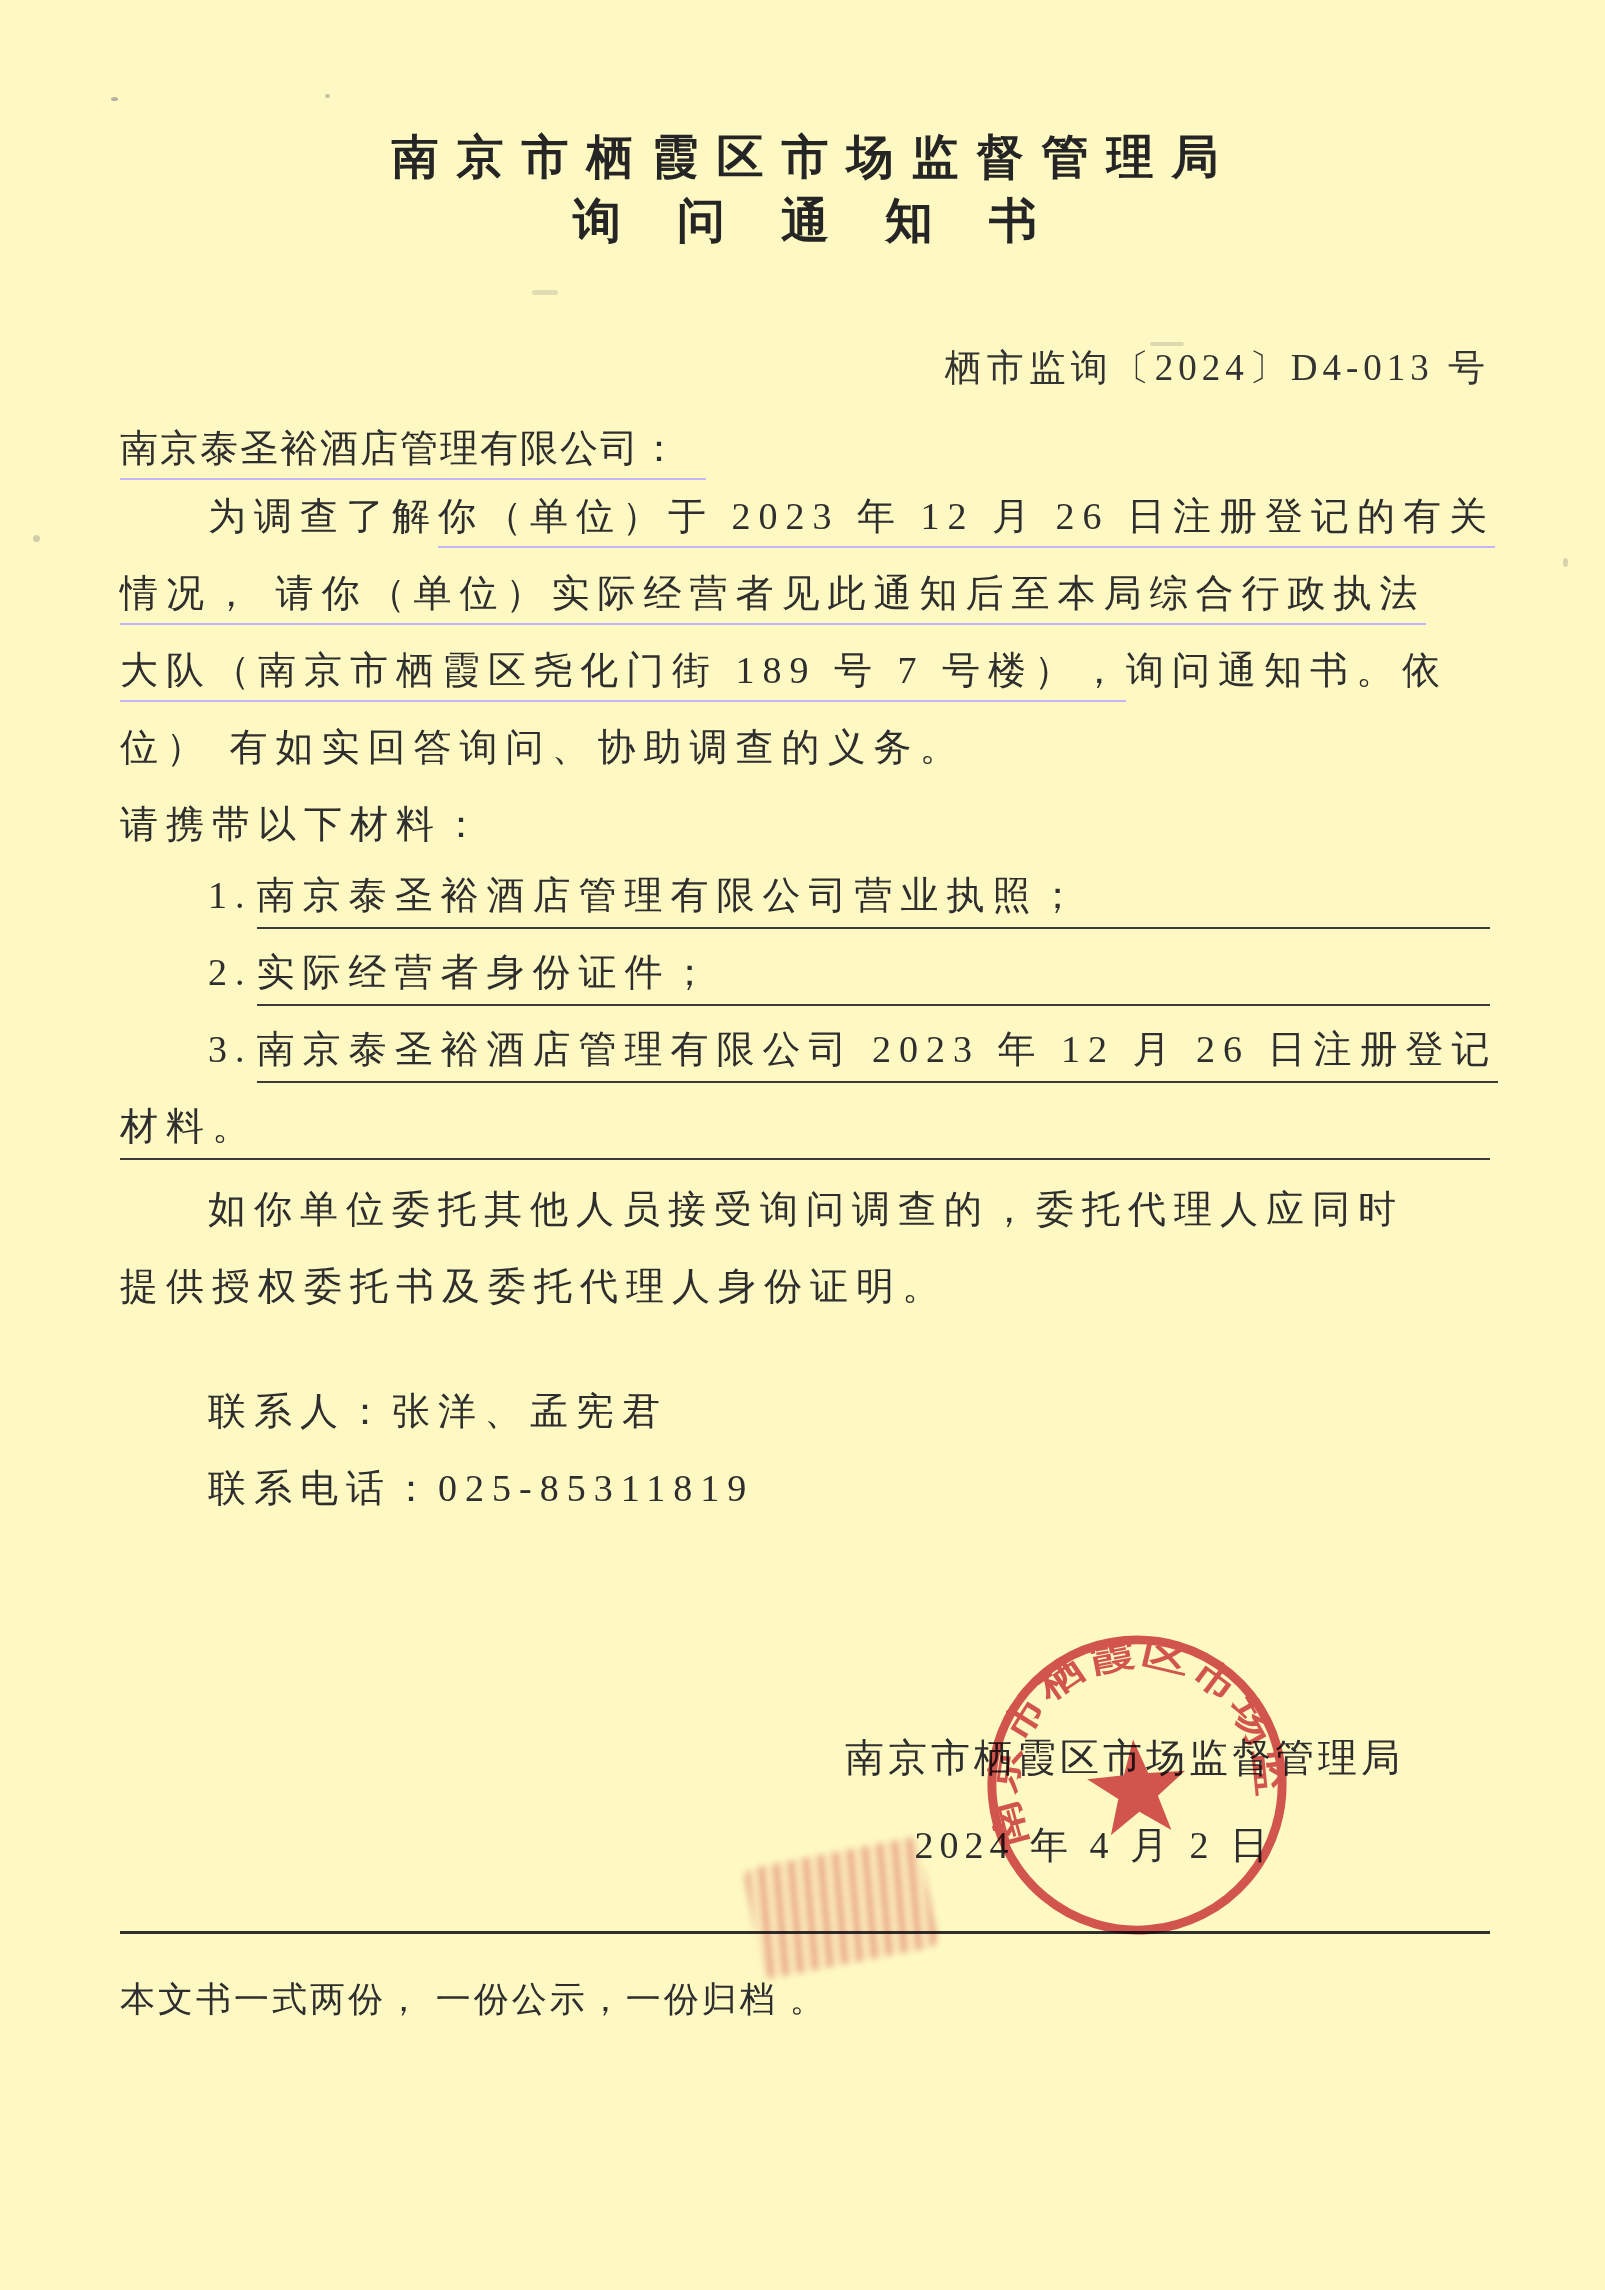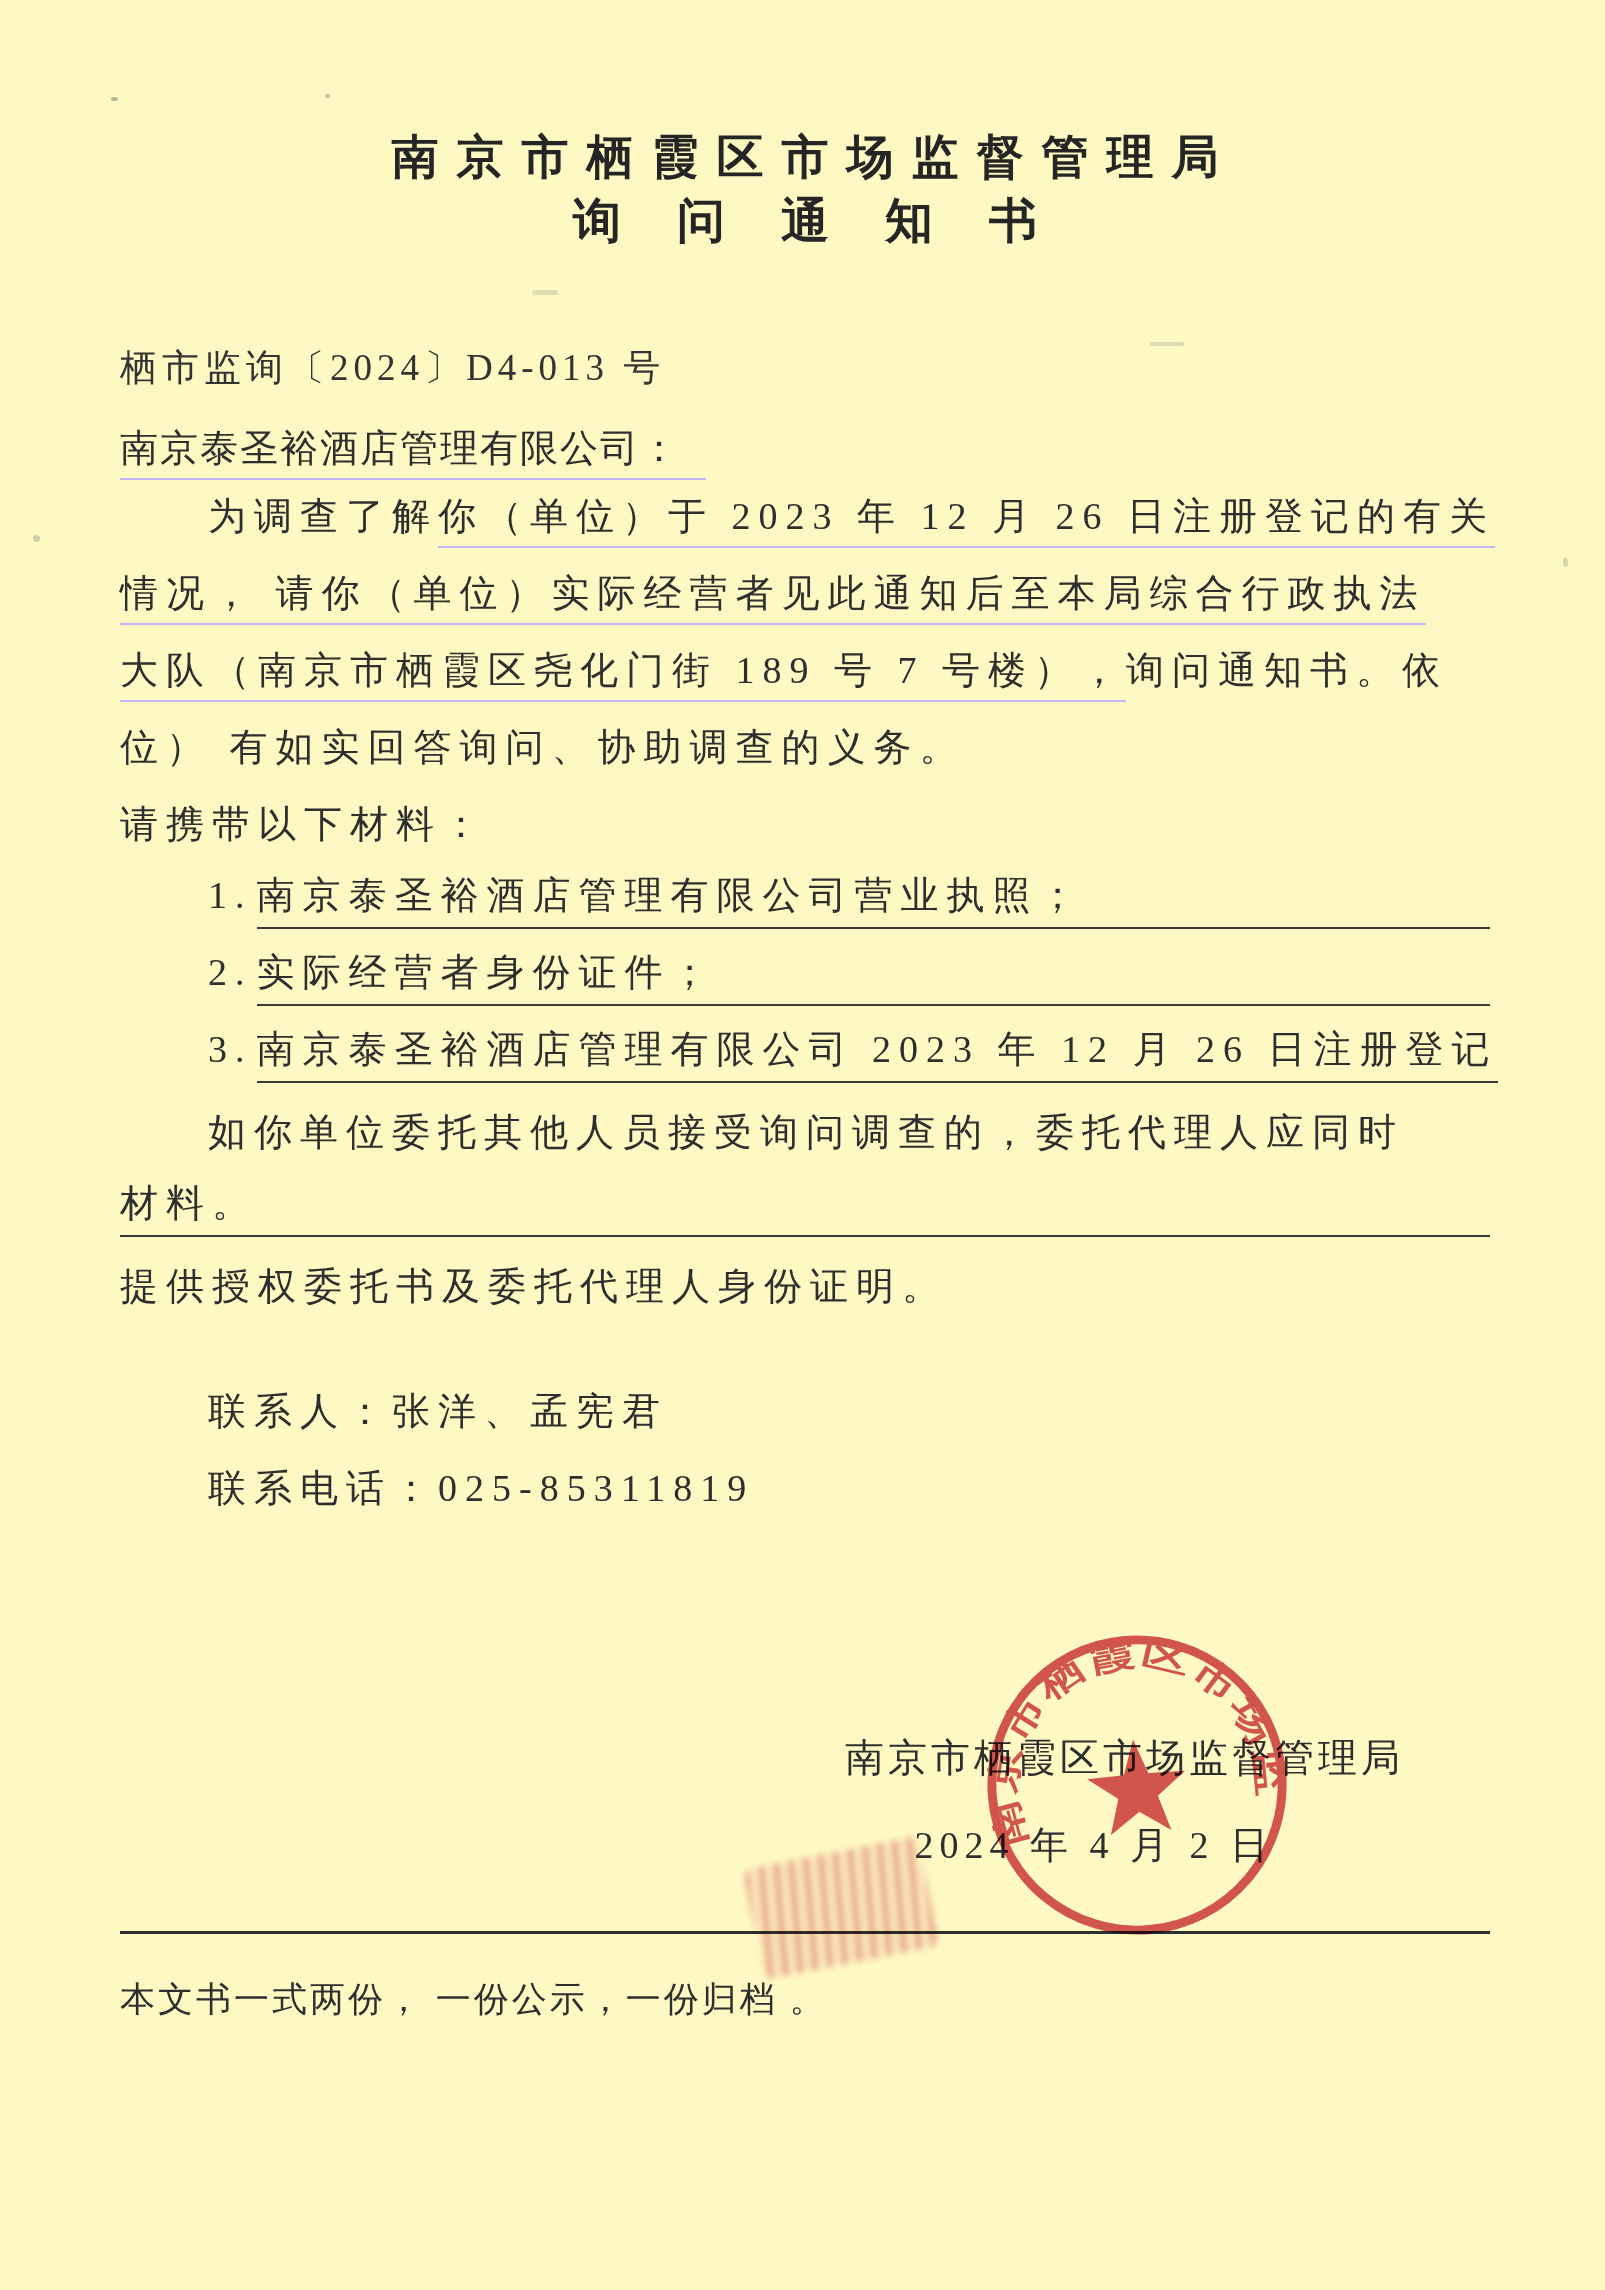--- a/index.html
+++ b/index.html
@@ -27,21 +27,21 @@
     text-align:center;
     font-weight:700;
     font-size:48px;
     line-height:66px;
     letter-spacing:56px;
     margin-left:56px;
     color:#252525;
   }
   .docnum {
     margin-top:86px;
-    text-align:left;
+    text-align:right;
     font-size:37px;
     line-height:56px;
     letter-spacing:5px;
     color:#333;
   }
   .line {
     height:77px;
     line-height:77px;
     font-size:38px;
     letter-spacing:8px;
@@ -161,25 +161,25 @@
     <span class="itxt">南京泰圣裕酒店管理有限公司营业执照；</span>
   </div>
   <div class="line item">
     <span class="num">2.</span>
     <span class="itxt">实际经营者身份证件；</span>
   </div>
   <div class="line item">
     <span class="num">3.</span>
     <span class="itxt">南京泰圣裕酒店管理有限公司 2023 年 12 月 26 日注册登记</span>
   </div>
+  <div class="line item">
+    <span class="itxt">材料。</span>
+  </div>
+
   <div class="line indent">如你单位委托其他人员接受询问调查的，委托代理人应同时</div>
-
-  <div class="line item">
-    <span class="itxt">材料。</span>
-  </div>
   <div class="line">提供授权委托书及委托代理人身份证明。</div>
 
   <div class="contact-block">
     <div class="line contact">联系人：张洋、孟宪君</div>
     <div class="line contact">联系电话：025-85311819</div>
   </div>
 
   <div class="sig">南京市栖霞区市场监督管理局</div>
   <div class="sigdate">2024 年 4 月 2 日</div>
 

